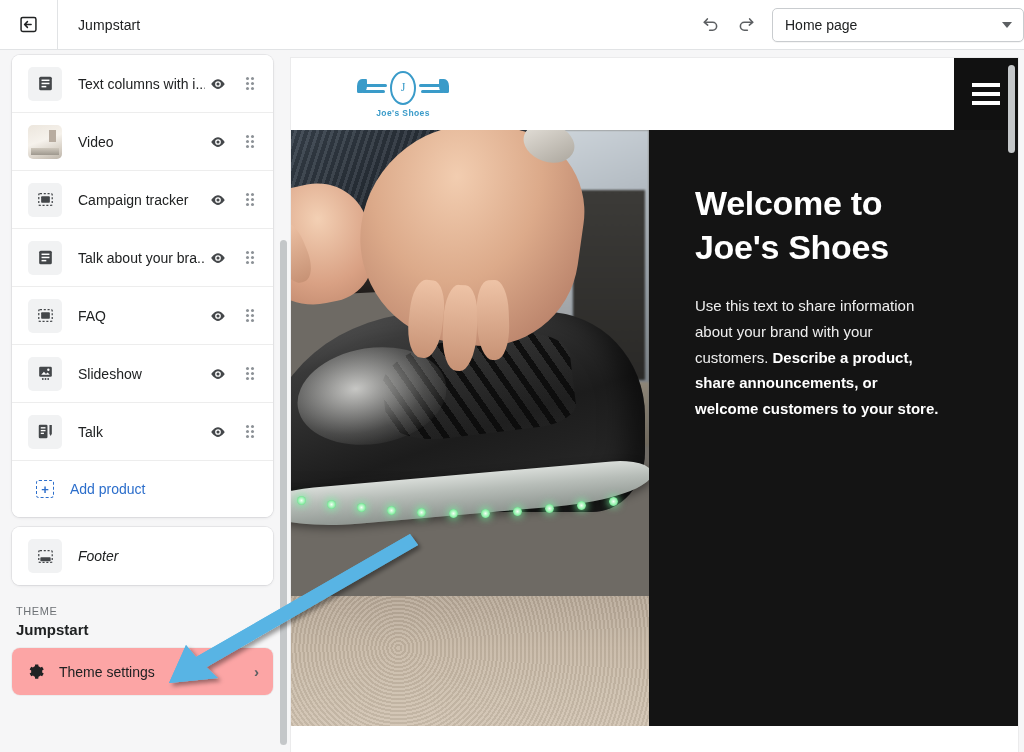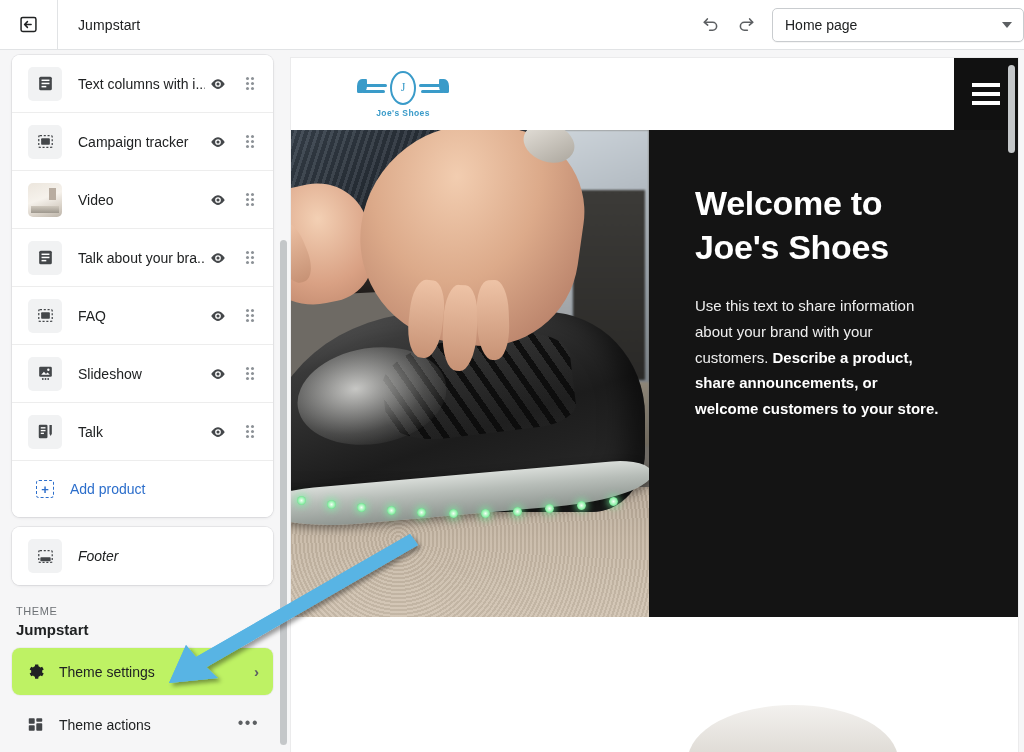--- a/index.html
+++ b/index.html
@@ -215,21 +215,21 @@
     display: flex; align-items: center;
     height: 47px;
     margin: 6px 12px 0 12px;
     padding: 0 14px;
     border-radius: 8px;
     cursor: pointer;
     font-size: 14px;
     color: #202223;
   }
   .theme-row.hovered {
-    background: #bef264;
+    background: #fca5a5;
     box-shadow: 0 0 0 1px rgba(63,63,68,.05);
   }
   .theme-row .t-label { margin-left: 14px; flex: 1; }
   .chev { color: #5c5f62; font-size: 15px; font-weight: 700; }
   .dots3 { color: #5c5f62; letter-spacing: 1.5px; font-size: 16px; line-height: 0; padding-bottom:4px;}
 
   .sb-scroll {
     position: absolute;
     left: 280px; top: 240px;
     width: 7px; height: 505px;
@@ -303,21 +303,21 @@
     width: 64px; height: 72px;
     background: #111;
     display: flex; flex-direction: column;
     align-items: center; justify-content: center; gap: 5px;
     cursor: pointer;
   }
   .burger i { display: block; width: 28px; height: 4px; background: #fff; }
 
   .hero {
     display: flex;
-    height: 487px;
+    height: 596px;
   }
   .hero-photo {
     position: relative;
     width: 358px;
     overflow: hidden;
     background: #6e6a64;
   }
   
   .ph-sky {
     position: absolute; right: 0; top: 0; width: 120px; height: 300px;
@@ -548,48 +548,48 @@
             <i></i>
             <i></i>
             <i></i>
             <i></i>
             <i></i>
           </span>
       </span>
     </div>
 
     <div class="sec-row">
+      <span class="thumb photo"></span>
+      <span class="sec-label">Video</span>
+      <span class="eye-btn">
+        <svg width="18" height="18" viewBox="0 0 24 24" fill="#44474a">
+          <path d="M12 5.5C6.9 5.5 3 12 3 12s3.9 6.5 9 6.5S21 12 21 12s-3.9-6.5-9-6.5zm0 10.3A3.8 3.8 0 1 1 12 8.2a3.8 3.8 0 0 1 0 7.6z"></path>
+          <circle cx="12" cy="12" r="2.1"></circle>
+        </svg>
+      </span>
+      <span class="drag-handle">
+        <span class="dotgrid">
+            <i></i>
+            <i></i>
+            <i></i>
+            <i></i>
+            <i></i>
+            <i></i>
+          </span>
+      </span>
+    </div>
+
+    <div class="sec-row">
       <span class="thumb">
         <svg width="19" height="19" viewBox="0 0 24 24" fill="none">
           <rect x="3.5" y="4.5" width="17" height="15" rx="1.5" stroke="#44474a" stroke-width="1.6" stroke-dasharray="2.6 2.2"></rect>
           <rect x="6.5" y="8" width="11" height="8" rx="1" fill="#44474a"></rect>
         </svg>
       </span>
       <span class="sec-label">Campaign tracker</span>
-      <span class="eye-btn">
-        <svg width="18" height="18" viewBox="0 0 24 24" fill="#44474a">
-          <path d="M12 5.5C6.9 5.5 3 12 3 12s3.9 6.5 9 6.5S21 12 21 12s-3.9-6.5-9-6.5zm0 10.3A3.8 3.8 0 1 1 12 8.2a3.8 3.8 0 0 1 0 7.6z"></path>
-          <circle cx="12" cy="12" r="2.1"></circle>
-        </svg>
-      </span>
-      <span class="drag-handle">
-        <span class="dotgrid">
-            <i></i>
-            <i></i>
-            <i></i>
-            <i></i>
-            <i></i>
-            <i></i>
-          </span>
-      </span>
-    </div>
-
-    <div class="sec-row">
-      <span class="thumb photo"></span>
-      <span class="sec-label">Video</span>
       <span class="eye-btn">
         <svg width="18" height="18" viewBox="0 0 24 24" fill="#44474a">
           <path d="M12 5.5C6.9 5.5 3 12 3 12s3.9 6.5 9 6.5S21 12 21 12s-3.9-6.5-9-6.5zm0 10.3A3.8 3.8 0 1 1 12 8.2a3.8 3.8 0 0 1 0 7.6z"></path>
           <circle cx="12" cy="12" r="2.1"></circle>
         </svg>
       </span>
       <span class="drag-handle">
         <span class="dotgrid">
             <i></i>
             <i></i>
@@ -739,30 +739,20 @@
 
   <div class="theme-row hovered">
     <svg width="19" height="19" viewBox="0 0 24 24" fill="#202223">
       <path d="M12 8.2a3.8 3.8 0 1 0 0 7.6 3.8 3.8 0 0 0 0-7.6zm0 5.9a2.1 2.1 0 1 1 0-4.2 2.1 2.1 0 0 1 0 4.2z"></path>
       <path d="M20.4 13.4a8.6 8.6 0 0 0 0-2.8l2-1.2-2-3.5-2.2.9a8.6 8.6 0 0 0-2.4-1.4l-.3-2.4h-4l-.3 2.4c-.9.3-1.7.8-2.4 1.4l-2.2-.9-2 3.5 2 1.2a8.6 8.6 0 0 0 0 2.8l-2 1.2 2 3.5 2.2-.9c.7.6 1.5 1.1 2.4 1.4l.3 2.4h4l.3-2.4c.9-.3 1.7-.8 2.4-1.4l2.2.9 2-3.5z"></path>
     </svg>
     <span class="t-label">Theme settings</span>
     <span class="chev">›</span>
   </div>
 
-  <div class="theme-row">
-    <svg width="19" height="19" viewBox="0 0 24 24" fill="#44474a">
-      <rect x="3.5" y="4" width="7.5" height="7" rx="1"></rect>
-      <rect x="3.5" y="13" width="7.5" height="7" rx="1"></rect>
-      <rect x="13" y="4" width="7.5" height="4.5" rx="1"></rect>
-      <rect x="13" y="10.5" width="7.5" height="9.5" rx="1"></rect>
-    </svg>
-    <span class="t-label">Theme actions</span>
-    <span class="dots3">•••</span>
-  </div>
 </div>
 
 <div class="sb-scroll"></div>
 
 <div class="preview-wrap">
   <div class="preview">
 
     <div class="pv-scroll"></div>
 
     <div class="site-header">

